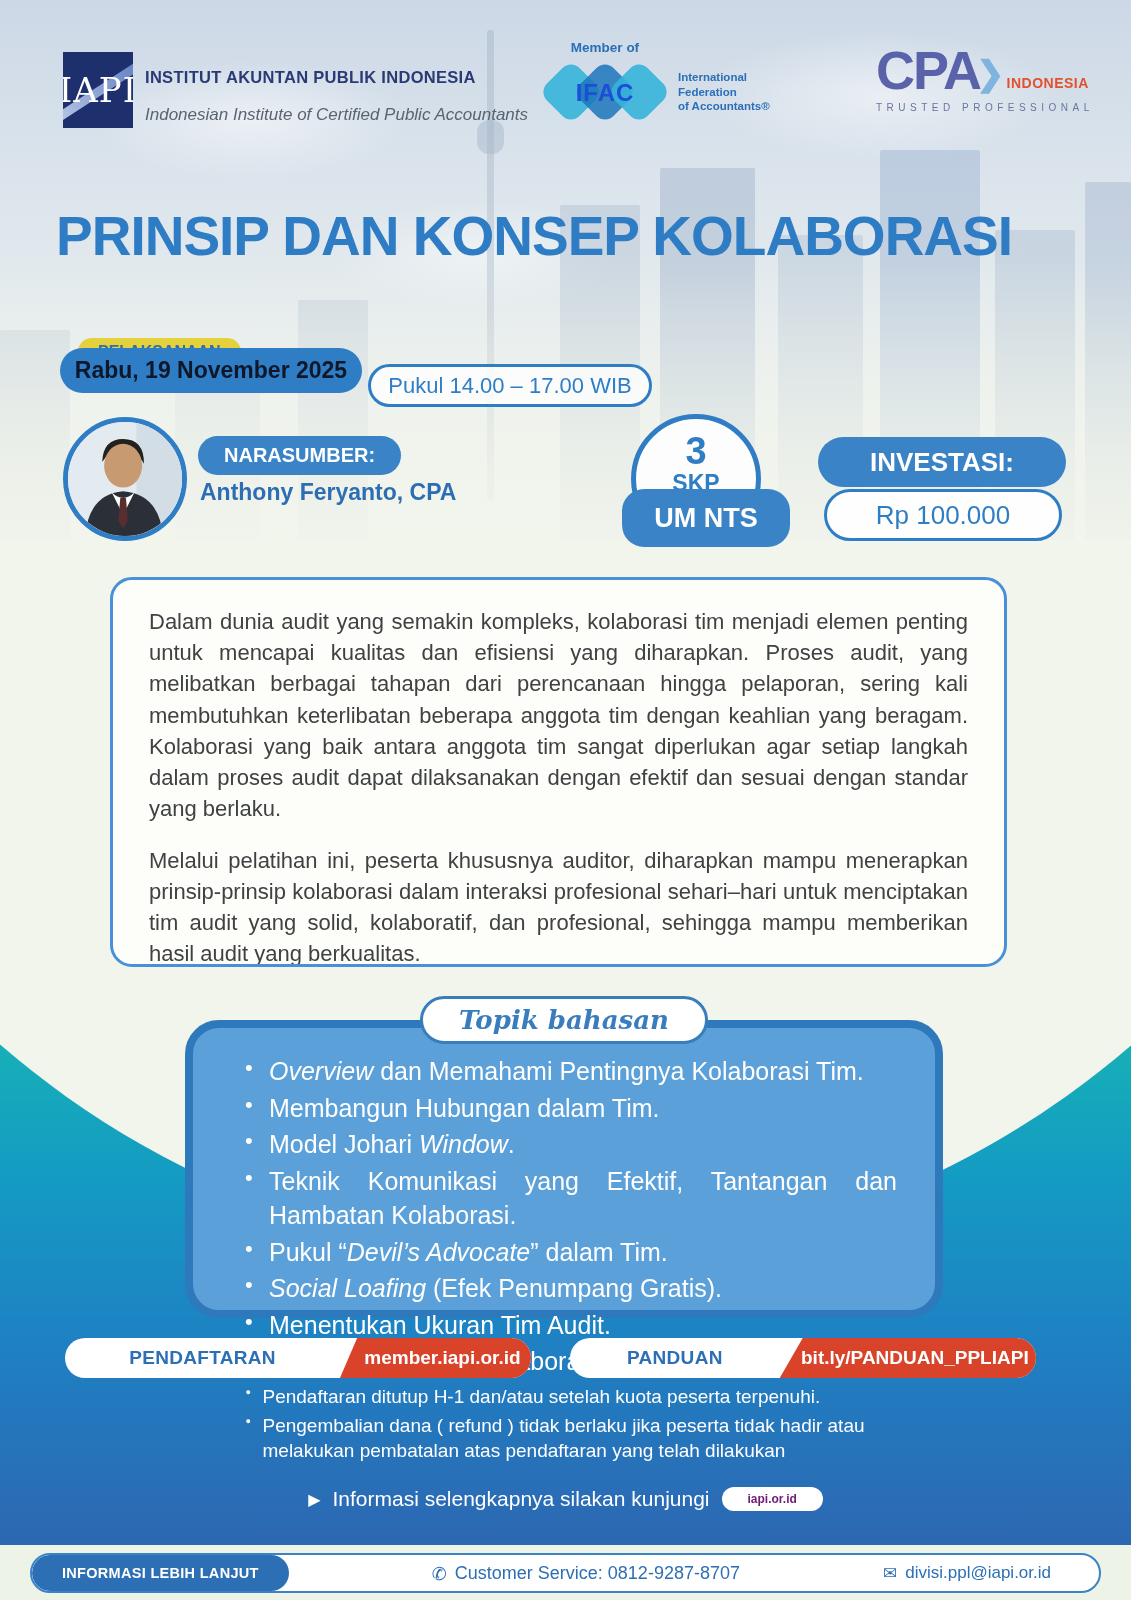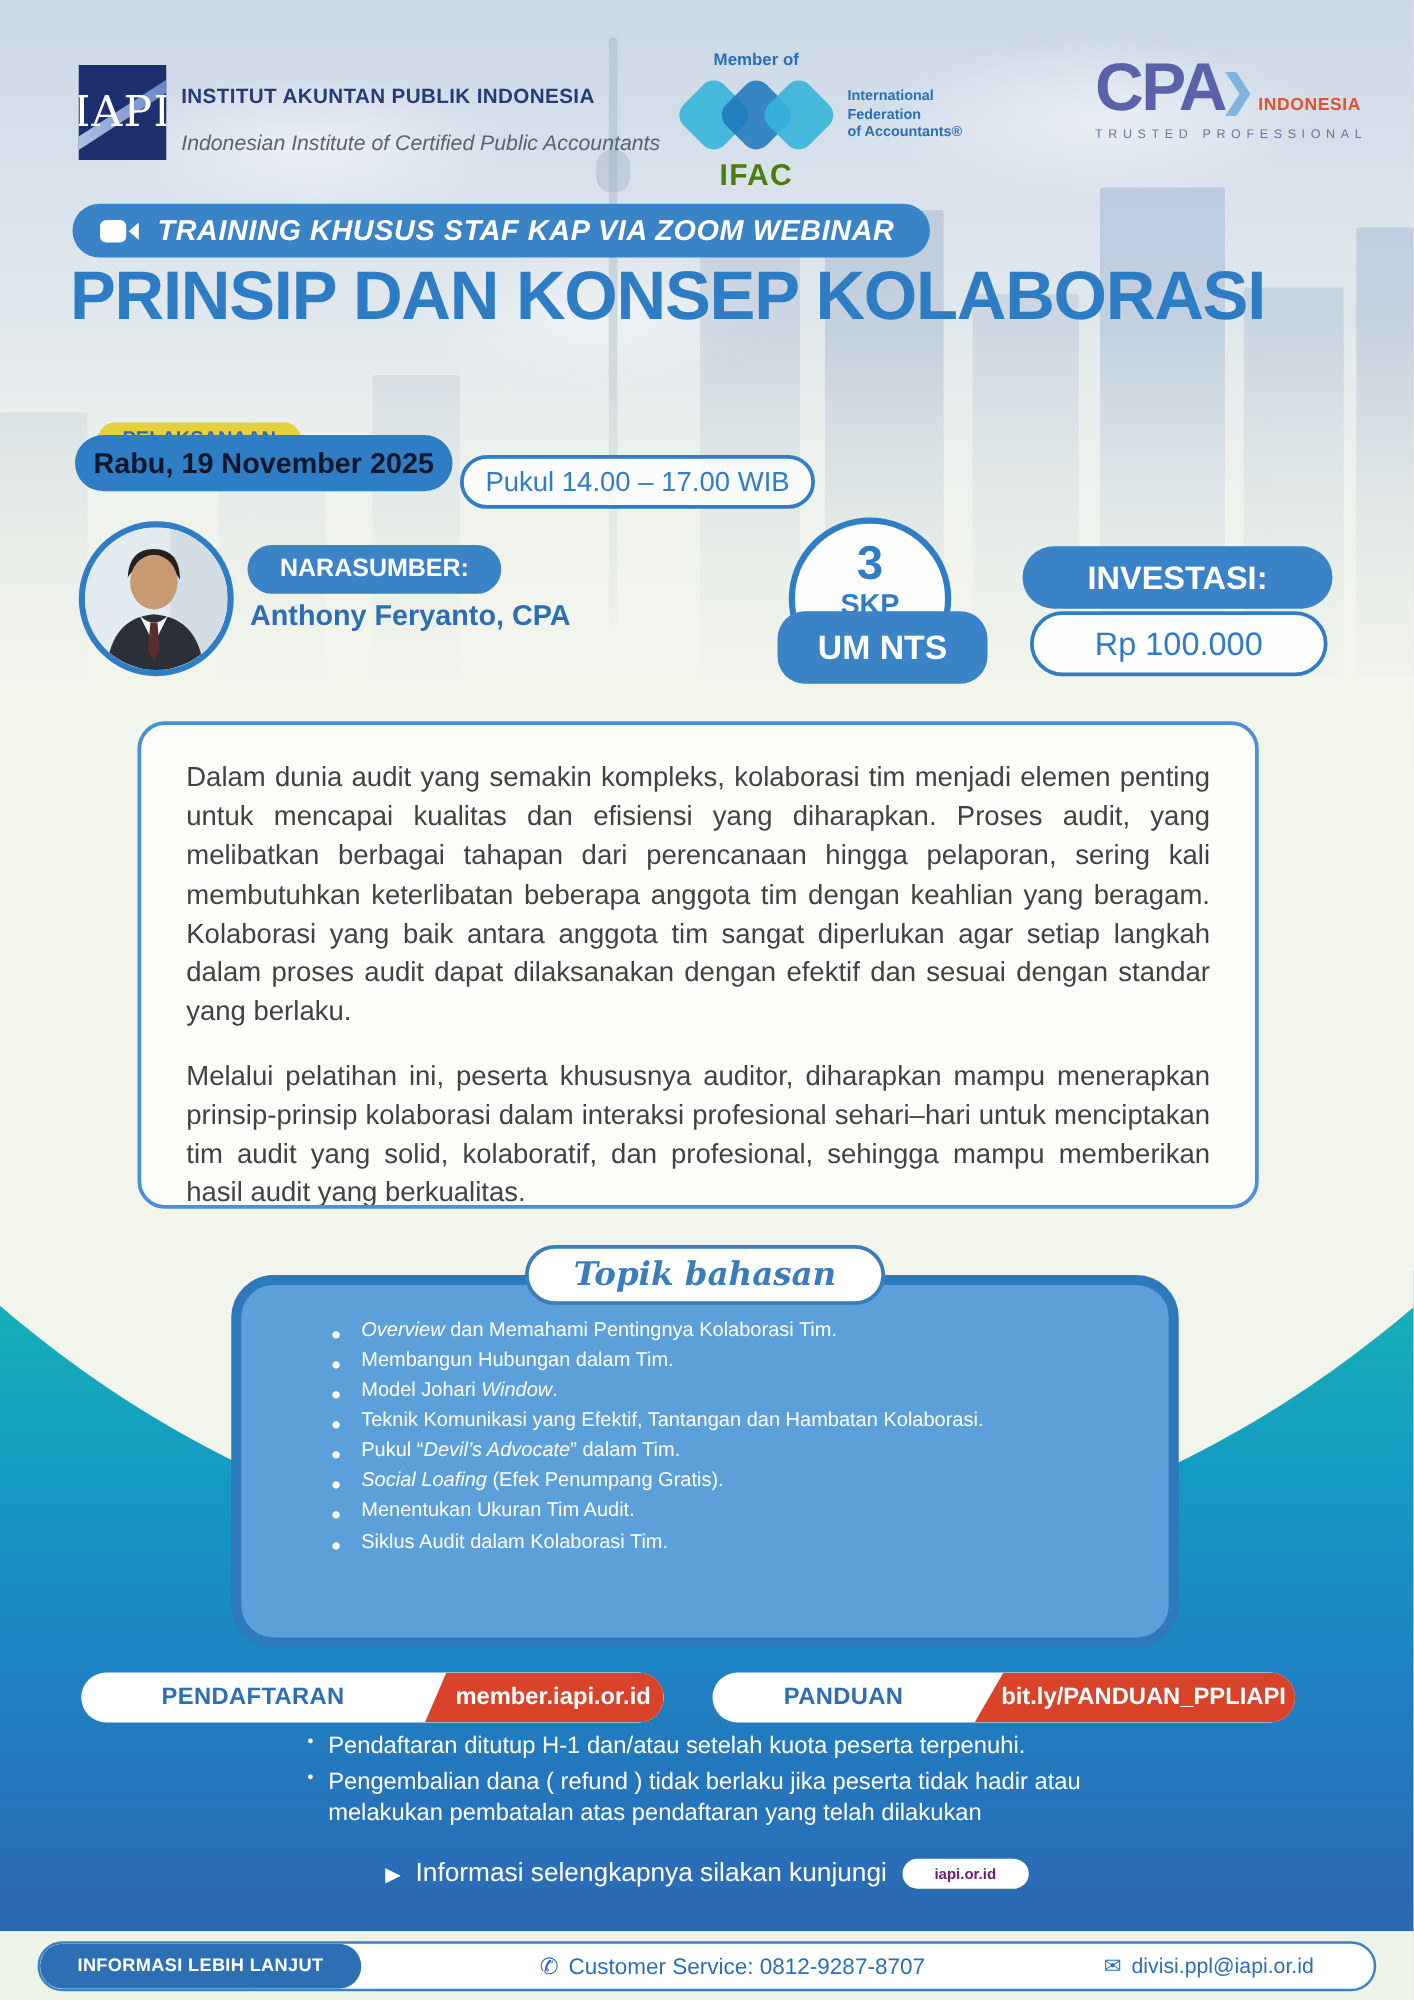--- a/index.html
+++ b/index.html
@@ -47,21 +47,21 @@
   .iapi-sub  { color:#5a6470; font-style:italic; font-size:17px; margin-top:18px; }
 
   .ifac { position:absolute; left:540px; top:40px; width:250px; }
   .ifac-member { width:130px; text-align:center; color:#2a6fb7; font-weight:bold; font-size:13.5px; }
   .ifac-row { display:flex; align-items:center; margin-top:8px; }
   .ifac-logo { position:relative; width:130px; height:58px; }
   .ifac-d { position:absolute; top:6px; width:46px; height:46px; border-radius:12px; transform:rotate(45deg); }
   .d1 { left:8px;  background:#35b4da; opacity:.9; }
   .d2 { left:42px; background:#1b75bb; opacity:.85; }
   .d3 { left:76px; background:#35b4da; opacity:.9; }
-  .ifac-acronym { position:absolute; left:0; top:16px; width:130px; text-align:center; color:#4d7c0f; font-weight:bold; font-size:24px; letter-spacing:1px;margin-top:48px; }
+  .ifac-acronym { position:absolute; left:0; top:16px; width:130px; text-align:center; color:#1d4ed8; font-weight:bold; font-size:24px; letter-spacing:1px; }
   .ifac-org { margin-left:8px; color:#2a6fb7; font-weight:bold; font-size:11.5px; line-height:1.25; white-space:pre-line; }
 
   .cpa { position:absolute; left:876px; top:46px; }
   .cpa-row { display:flex; align-items:flex-end; }
   .cpa-acronym { color:#5a63aa; font-weight:800; font-size:54px; line-height:.9; letter-spacing:-2px; }
   .cpa-chev { color:#7fb3e0; font-weight:800; font-size:34px; margin:0 0 2px -4px; }
   .cpa-region { color:#e2512e; font-weight:bold; font-size:14px; letter-spacing:.5px; margin:0 0 4px 2px; }
   .cpa-tagline { margin-top:7px; color:#6a74a0; font-size:10px; letter-spacing:4.5px; }
 
   
@@ -107,21 +107,21 @@
             border:3px solid #4a90d9; border-radius:22px; padding:26px 36px; color:#3f4243;
             font-size:22px; line-height:1.42; text-align:justify; overflow:hidden; }
   .desc-box p + p { margin-top:20px; }
 
   
   .topics-box { position:absolute; left:185px; top:1020px; width:758px; height:298px; background:#5ba0d9;
             border:8px solid #2e78bc; border-radius:34px; }
   .topics-pill { position:absolute; top:-32px; left:50%; transform:translateX(-50%); background:#fff;
             border:3px solid #3a7dbd; border-radius:999px; padding:6px 36px; color:#3a7dbd;
             font-family:"DejaVu Serif", serif; font-style:italic; font-weight:bold; font-size:26px; white-space:nowrap; }
-  .topics-list { list-style:none; padding:26px 38px 0 64px; color:#fff; font-size:16px; line-height:1.38; }
+  .topics-list { list-style:none; padding:26px 38px 0 44px; color:#fff; font-size:25px; line-height:1.38; }
   .topics-list li { position:relative; padding-left:32px; margin-bottom:2px; text-align:justify; }
   .topics-list li::before { content:"•"; position:absolute; left:8px; top:-1px; font-size:22px; }
   .em { font-style:italic; }
 
   
   .reg-pill { position:absolute; top:1338px; width:466px; height:40px; background:#fff; border-radius:999px; overflow:hidden; }
   .reg-a { left:65px; } .reg-b { left:570px; }
   .reg-label { position:absolute; left:0; top:0; bottom:0; display:flex; align-items:center; justify-content:center;
             color:#2d6fb5; font-weight:bold; font-size:19px; letter-spacing:.3px; }
   .reg-a .reg-label { width:59%; } .reg-b .reg-label { width:45%; }
@@ -206,27 +206,20 @@
 
     <div class="cpa">
       <div class="cpa-row">
         <span class="cpa-acronym">CPA</span>
         <span class="cpa-chev">❯</span>
         <span class="cpa-region">INDONESIA</span>
       </div>
       <div class="cpa-tagline">TRUSTED PROFESSIONAL</div>
     </div>
 
-    <div class="banner">
-      <svg class="cam" viewBox="0 0 32 22">
-        <rect x="0" y="2" width="21" height="18" rx="5" fill="#ffffff"></rect>
-        <path d="M31 4 L23 11 L31 18 Z" fill="#ffffff"></path>
-      </svg>
-      <span class="banner-text">TRAINING KHUSUS STAF KAP VIA ZOOM WEBINAR</span>
-    </div>
 
     <div class="title">
       <div>PRINSIP DAN KONSEP KOLABORASI</div>
     </div>
 
     <div class="pelaksanaan">PELAKSANAAN</div>
     <div class="date-pill">Rabu, 19 November 2025</div>
     <div class="time-pill">Pukul 14.00 – 17.00 WIB</div>
 
     <div class="avatar">

